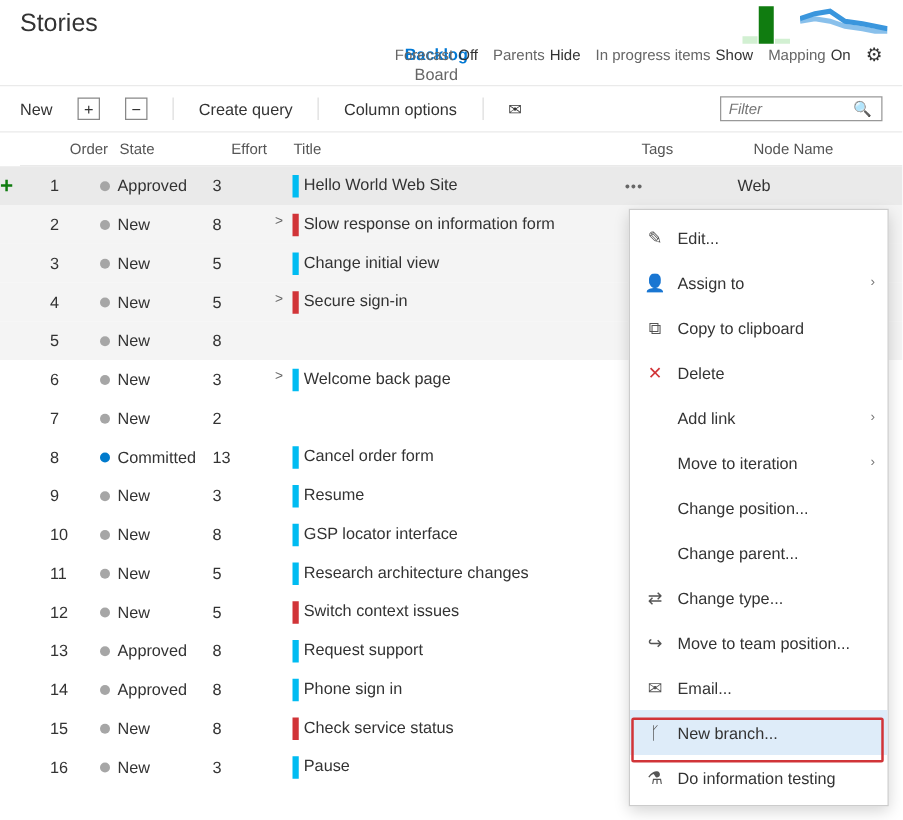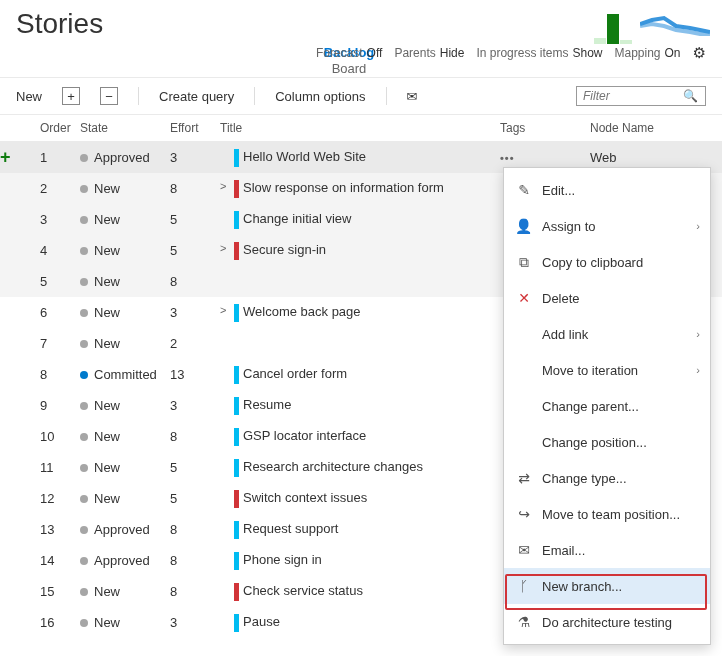--- a/index.html
+++ b/index.html
@@ -1,37 +1,37 @@
 <!DOCTYPE html>
 <html><head>
 <meta charset="utf-8">
 <style>
 * { box-sizing: border-box; margin: 0; padding: 0; }
 body { font-family: "Segoe UI", Arial, sans-serif; font-size: 13px; color: #333; background: #fff; width: 722px; height: 656px; overflow: hidden; position: relative; }
 .header { padding: 8px 16px 4px; }
-.title { font-size: 28px; font-weight: 300; color: #333; }
+.title { font-size: 20px; font-weight: 300; color: #333; }
 .tabs-row { display: flex; align-items: center; padding: 0 16px; border-bottom: 1px solid #eaeaea; height: 34px; position: relative; flex-direction: column; }
 .tab { margin-right: 24px; font-size: 13px; color: #666; cursor: pointer; height: 34px; display: flex; align-items: center; }
 .tab.active { color: #0078d4; font-weight: 600; }
 .right-toggles { position: absolute; right: 16px; display: flex; align-items: center; gap: 12px; font-size: 12px; color: #666; }
 .toggle-group { display: flex; gap: 4px; align-items: center; }
 .toggle-value { color: #333; text-align: center; }
 .sparkbar { position: absolute; right: 90px; top: -40px; display: flex; align-items: flex-end; gap: 1px; height: 40px; }
 .sparkbar .bar { width: 12px; background: #107c10; }
 .sparkline { position: absolute; right: 12px; top: -40px; }
 .gear { font-size: 15px; color: #333; }
 .toolbar { display: flex; align-items: center; padding: 8px 16px; gap: 20px; border-bottom: 1px solid #eaeaea; }
 .toolbar .btn { font-size: 13px; color: #333; cursor: pointer; }
 .toolbar .icon-btn { border: 1px solid #888; width: 18px; height: 18px; display: flex; align-items: center; justify-content: center; font-size: 13px; cursor: pointer; }
 .toolbar .sep { width: 1px; height: 18px; background: #ddd; }
 .search-box { margin-left: auto; display: flex; align-items: flex-start; border: 1px solid #999; padding: 2px 6px; width: 130px; }
 .search-box input { border: none; outline: none; width: 100px; font-style: italic; font-size: 12px; color: #888; }
 .search-box .sicon { font-size: 12px; color: #666; }
 .grid { width: 100%; }
-.grid-header { display: flex; padding: 6px 0; font-size: 12px; color: #555; border-bottom: 1px solid #eaeaea; }
+.grid-header { display: flex; padding: 6px 0; font-size: 12px; color: #555; border-bottom: 1px solid #eaeaea; margin-left: 16px; }
 .col-add { width: 40px; }
 .col-order { width: 40px; }
 .col-state { width: 90px; }
 .col-effort { width: 50px; }
 .col-title { width: 280px; }
 .col-tags { width: 90px; }
 .col-node { width: 120px; }
 .grid-row { display: flex; align-items: center; height: 31px; font-size: 13px; }
 .grid-row.shaded { background: #f4f4f4; }
 .grid-row.hover { background: #eaeaea; }
@@ -344,41 +344,41 @@
       <span>Add link</span>
       <span class="arrow">›</span>
     </div>
   <div class="menu-item">
       <span class="micon"></span>
       <span>Move to iteration</span>
       <span class="arrow">›</span>
     </div>
   <div class="menu-item">
       <span class="micon"></span>
+      <span>Change position...</span>
+    </div>
+  <div class="menu-item">
+      <span class="micon"></span>
       <span>Change parent...</span>
-    </div>
-  <div class="menu-item">
-      <span class="micon"></span>
-      <span>Change position...</span>
     </div>
   <div class="menu-item">
       <span class="micon">⇄</span>
       <span>Change type...</span>
     </div>
   <div class="menu-item">
       <span class="micon">↪</span>
       <span>Move to team position...</span>
     </div>
   <div class="menu-item">
       <span class="micon">✉</span>
       <span>Email...</span>
     </div>
   <div class="menu-item highlighted">
       <span class="micon">ᚴ</span>
       <span>New branch...</span>
     </div>
   <div class="menu-item">
       <span class="micon">⚗</span>
-      <span>Do architecture testing</span>
+      <span>Do information testing</span>
     </div>
 </div>
 
 <div class="highlight-wrap"></div>
 
 </body></html>

